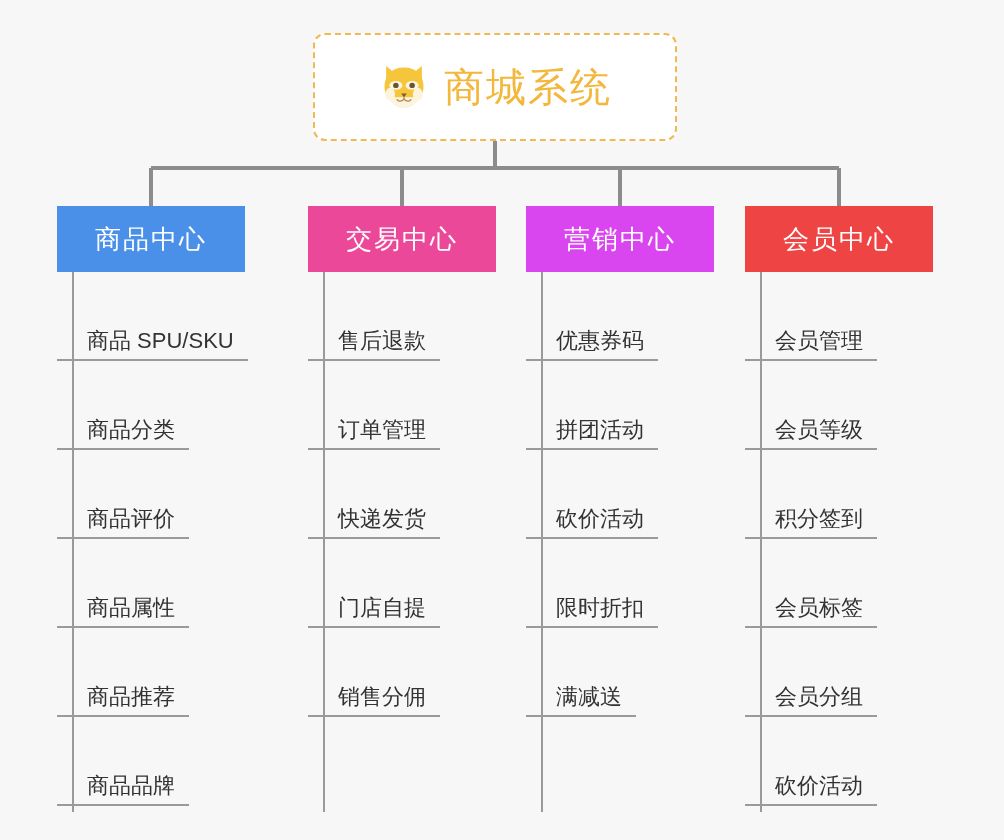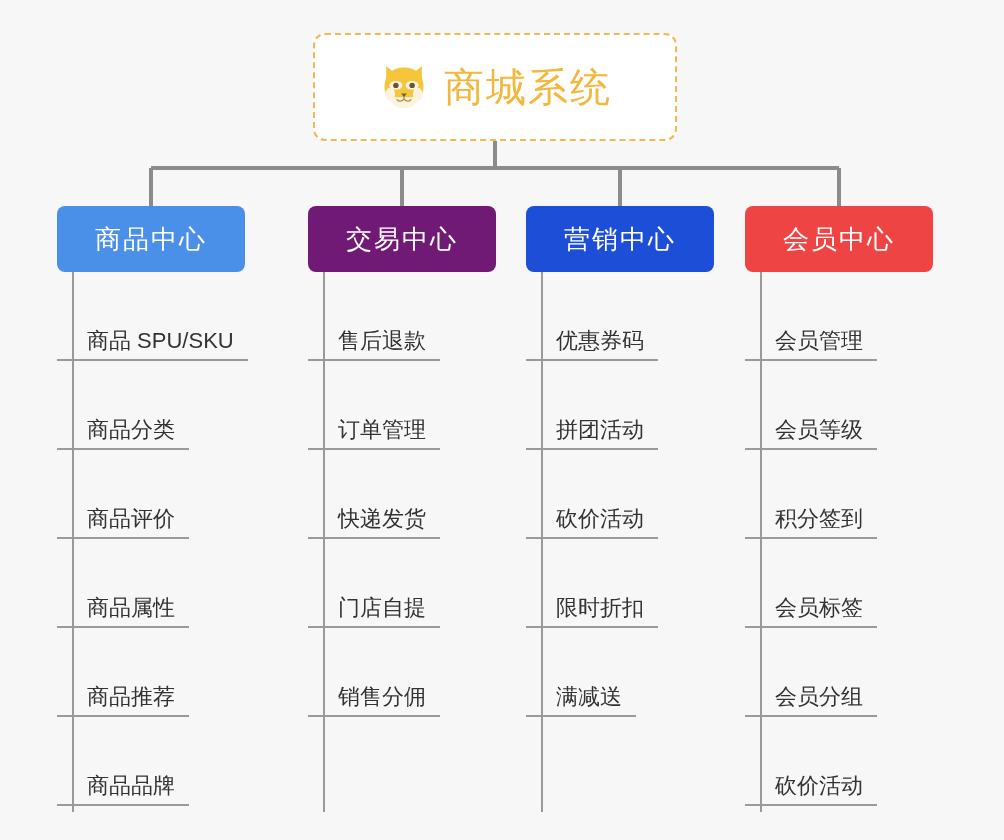--- a/index.html
+++ b/index.html
@@ -66,21 +66,21 @@
   .column {
     position: absolute;
     top: 206px;
   }
   .cat-box {
     position: absolute;
     top: 0;
     left: 0;
     height: 66px;
     box-sizing: border-box;
-    border-radius: 8px;
+    border-radius: 0;
     display: flex;
     align-items: center;
     justify-content: center;
     color: #ffffff;
     font-size: 26px;
     letter-spacing: 2px;
     white-space: nowrap;
   }
 
   
@@ -181,21 +181,21 @@
       <div class="leaf">
           <span class="leaf-label">商品推荐</span>
         </div>
       <div class="leaf">
           <span class="leaf-label">商品品牌</span>
         </div>
     </div>
   </div>
 
   <div class="column" style="left:308px;">
-    <div class="cat-box" style="width:188px;background:#701a75;">
+    <div class="cat-box" style="width:188px;background:#ec4899;">
       <span>交易中心</span>
     </div>
     <div class="spine" style="left:15px;height:540px;"></div>
     <div class="leaves">
       <div class="leaf">
           <span class="leaf-label">售后退款</span>
         </div>
       <div class="leaf">
           <span class="leaf-label">订单管理</span>
         </div>
@@ -205,21 +205,21 @@
       <div class="leaf">
           <span class="leaf-label">门店自提</span>
         </div>
       <div class="leaf">
           <span class="leaf-label">销售分佣</span>
         </div>
     </div>
   </div>
 
   <div class="column" style="left:526px;">
-    <div class="cat-box" style="width:188px;background:#1d4ed8;">
+    <div class="cat-box" style="width:188px;background:#d946ef;">
       <span>营销中心</span>
     </div>
     <div class="spine" style="left:15px;height:540px;"></div>
     <div class="leaves">
       <div class="leaf">
           <span class="leaf-label">优惠券码</span>
         </div>
       <div class="leaf">
           <span class="leaf-label">拼团活动</span>
         </div>

